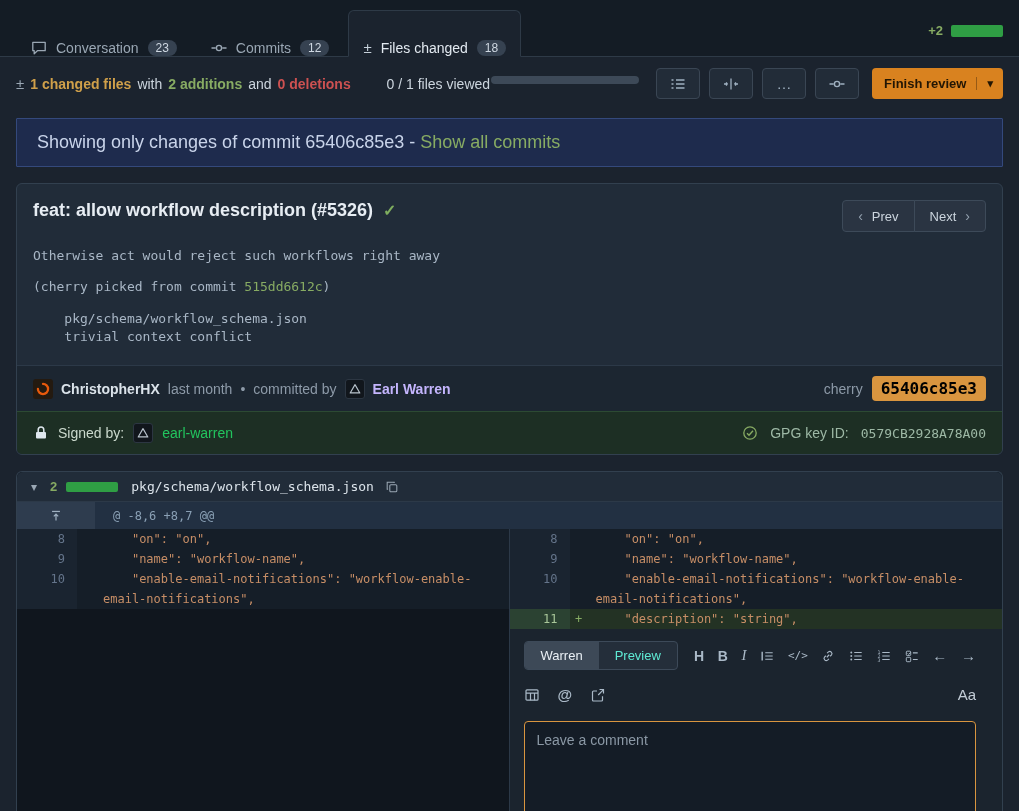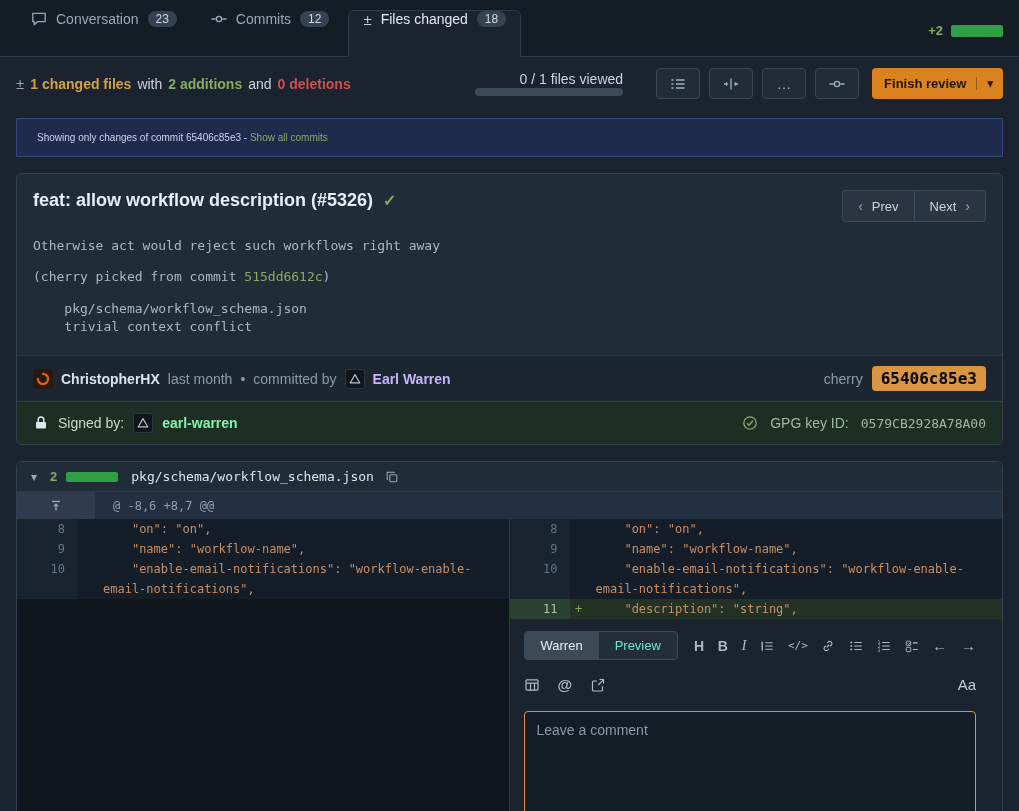--- a/index.html
+++ b/index.html
@@ -15,21 +15,21 @@
   .ic14 { width:14px; height:14px; }
 
   
   .topbar {
     height:57px; background:#141c25; border-bottom:1px solid #2e3a47;
     display:flex; align-items:flex-end; justify-content:space-between;
     padding:0 16px;
   }
   .tabs { display:flex; gap:4px; height:46px; }
   .tab {
-    display:flex; align-items:flex-start; gap:9px; padding:0 14px;
+    display:flex; align-items:flex-end; gap:9px; padding:0 14px;
     color:#9aa7b4; cursor:pointer; border:1px solid transparent;
     border-radius:6px 6px 0 0; margin-bottom:-1px; font-size:14px;
   }
   .tab.active {
     background:#1b232e; border-color:#2e3a47; border-bottom-color:#1b232e;
     color:#e2e9f0;
   }
   .badge {
     background:#364251; color:#cfd8e2; font-size:12px;
     padding:1px 8px; border-radius:10px;
@@ -40,39 +40,39 @@
   .plus2 { color:#87ab63; font-weight:700; font-size:13px; }
   .greenbar { width:52px; height:12px; background:#2f9e44; border-radius:2px; }
 
   
   .summary { display:flex; align-items:center; justify-content:space-between; padding:11px 16px 13px; }
   .sum-left { display:flex; align-items:center; gap:6px; }
   .t-orange { color:#d0a04a; font-weight:700; }
   .t-green  { color:#87ab63; font-weight:700; }
   .t-red    { color:#cc5151; font-weight:700; }
   .sum-right { display:flex; align-items:center; gap:9px; }
-  .viewed { display:flex; flex-direction:column; gap:1px; align-items:flex-start; margin-right:24px; }
+  .viewed { display:flex; flex-direction:row; gap:1px; align-items:flex-start; margin-right:8px; }
   .viewed-label { font-size:14px; color:#ccd5de; align-self:flex-end; }
   .progress { width:148px; height:8px; background:#3d4958; border-radius:4px; }
   .icon-btn {
     width:44px; height:31px; background:#222c38; border:1px solid #3a4654;
     border-radius:4px; display:flex; align-items:center; justify-content:center;
     color:#9fb0c0; font-size:15px; cursor:pointer;
   }
   .finish-btn {
     height:31px; background:#d9821f; color:#221604; font-weight:700; font-size:13px;
     border:none; border-radius:4px; display:flex; align-items:center; cursor:pointer;
     padding:0 0 0 12px; margin-left:4px;
   }
   .finish-btn .caret { padding:0 10px; margin-left:10px; border-left:1px solid rgba(0,0,0,.3); font-size:11px; }
 
   
   .banner {
     margin:6px 16px 16px; background:#1e2b4d; border:1px solid #34497c;
-    border-radius:1px; padding:13px 20px; color:#c9d4ea; font-size:10px;
+    border-radius:1px; padding:13px 20px; color:#c9d4ea; font-size:18px;
   }
   .green-link { color:#87ab63; text-decoration:none; cursor:pointer; }
 
   
   .card { margin:0 16px 16px; border:1px solid #32404f; border-radius:6px; background:#212c39; overflow:hidden; }
   .card-head { display:flex; justify-content:space-between; align-items:flex-start; padding:16px 16px 14px; }
   .pr-title { font-size:18px; font-weight:600; color:#e7edf3; display:flex; align-items:center; gap:10px; }
   .check-glyph { color:#7fae5f; font-size:16px; font-weight:700; }
   .prevnext { display:flex; }
   .pn {
@@ -101,21 +101,21 @@
   .committer-name { font-weight:700; color:#c4b5fd; cursor:pointer; }
   .right-group { margin-left:auto; display:flex; align-items:center; gap:9px; }
   .commit-badge {
     background:#d9953f; color:#000000; font-family:"DejaVu Sans Mono", monospace;
     font-size:16px; font-weight:700; padding:3px 9px; border-radius:4px; cursor:pointer;
   }
   .signed-row {
     display:flex; align-items:center; gap:9px; padding:11px 16px;
     background:#1d2f24; border-top:1px solid #2c4a33; font-size:14px; color:#cbd9cd;
   }
-  .signer-name { color:#86efac; font-weight:700; text-decoration:none; cursor:pointer; }
+  .signer-name { color:#22c55e; font-weight:400; text-decoration:none; cursor:pointer; }
   .gpg { margin-left:auto; display:flex; align-items:center; gap:12px; color:#9db8a5; }
   .gpg .key { color:#9db8a5; font-family:"DejaVu Sans Mono", monospace; font-size:13px; }
 
   
   .diffbox { margin:0 16px; border:1px solid #32404f; border-bottom:none; border-radius:6px 6px 0 0; background:#151e28; }
   .diff-head {
     display:flex; align-items:center; gap:9px; padding:7px 10px;
     background:#212c39; border-bottom:1px solid #2c3948; border-radius:6px 6px 0 0;
   }
   .fold { color:#9aa7b4; font-size:12px; cursor:pointer; padding:0 4px; }

